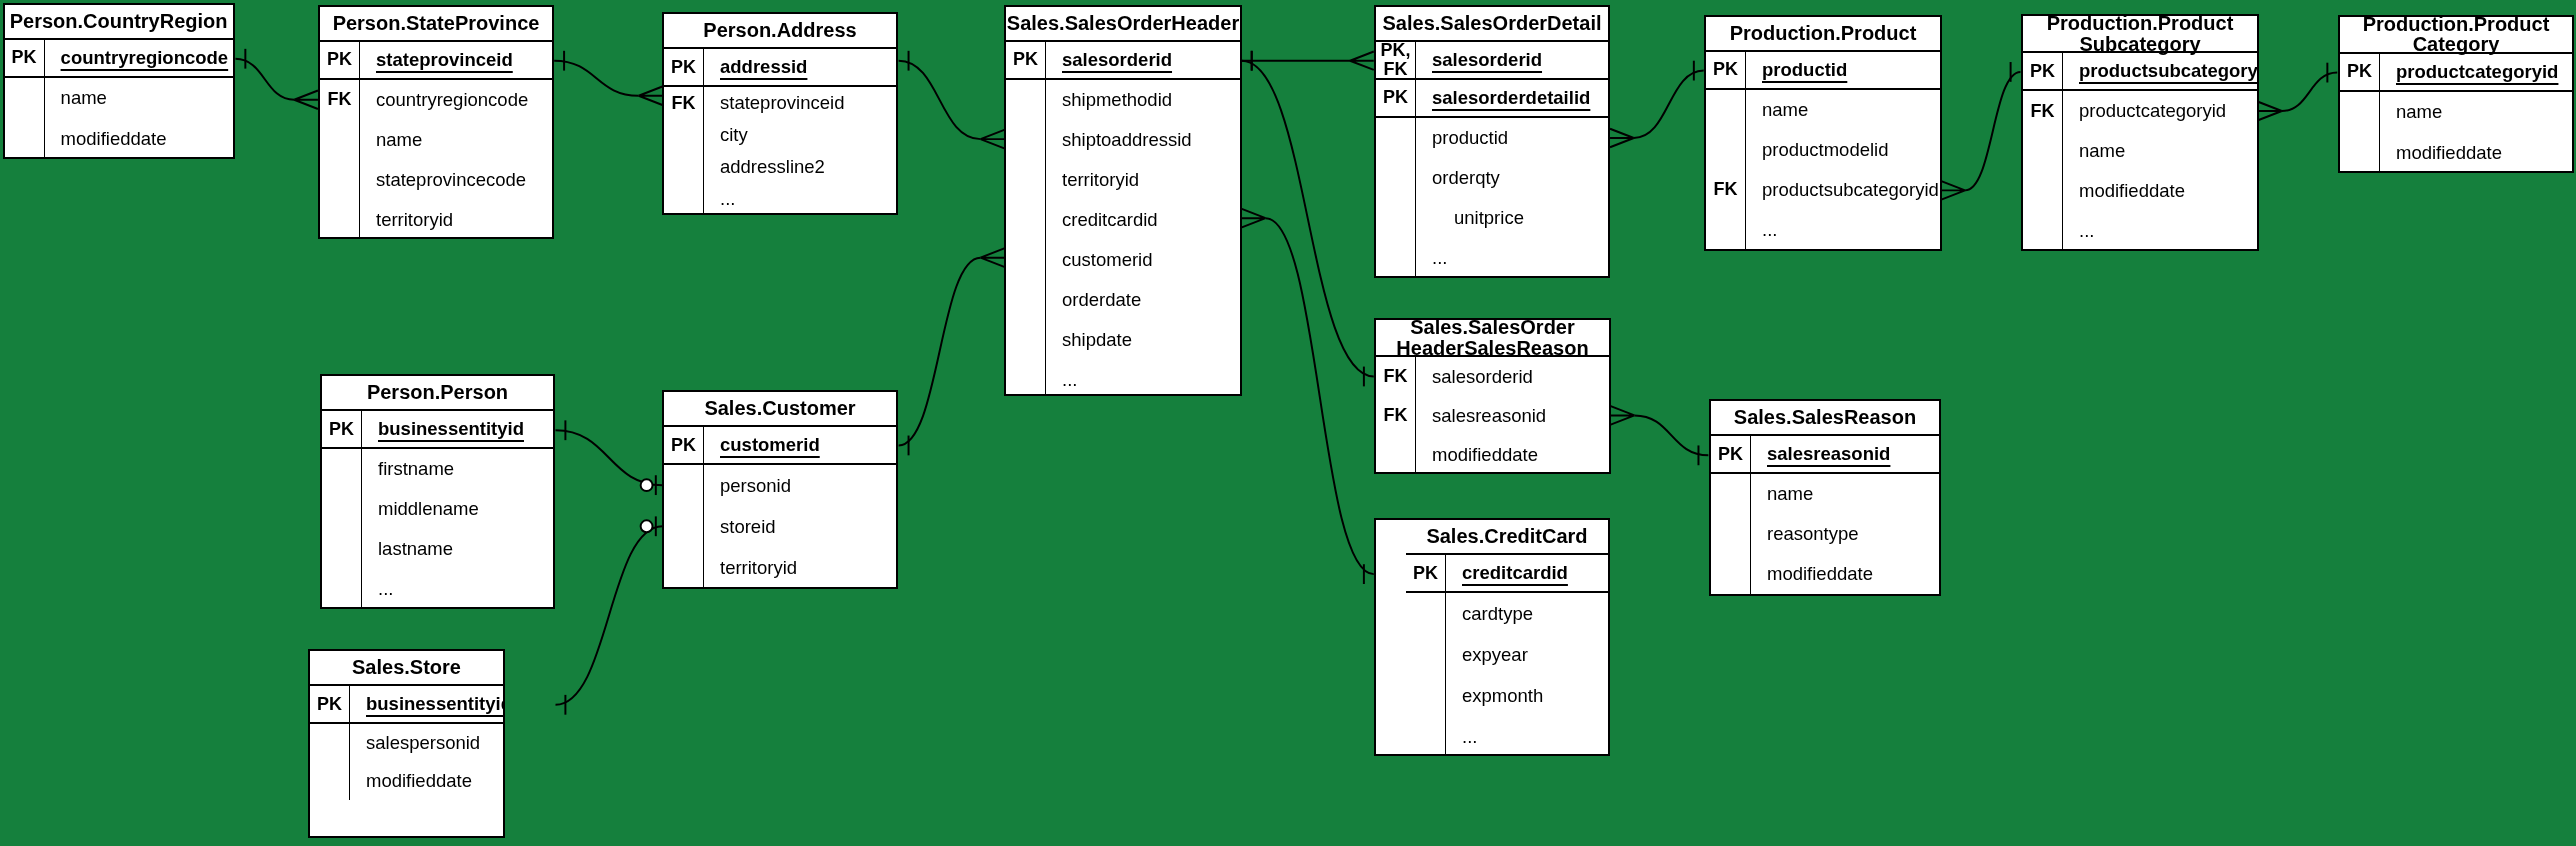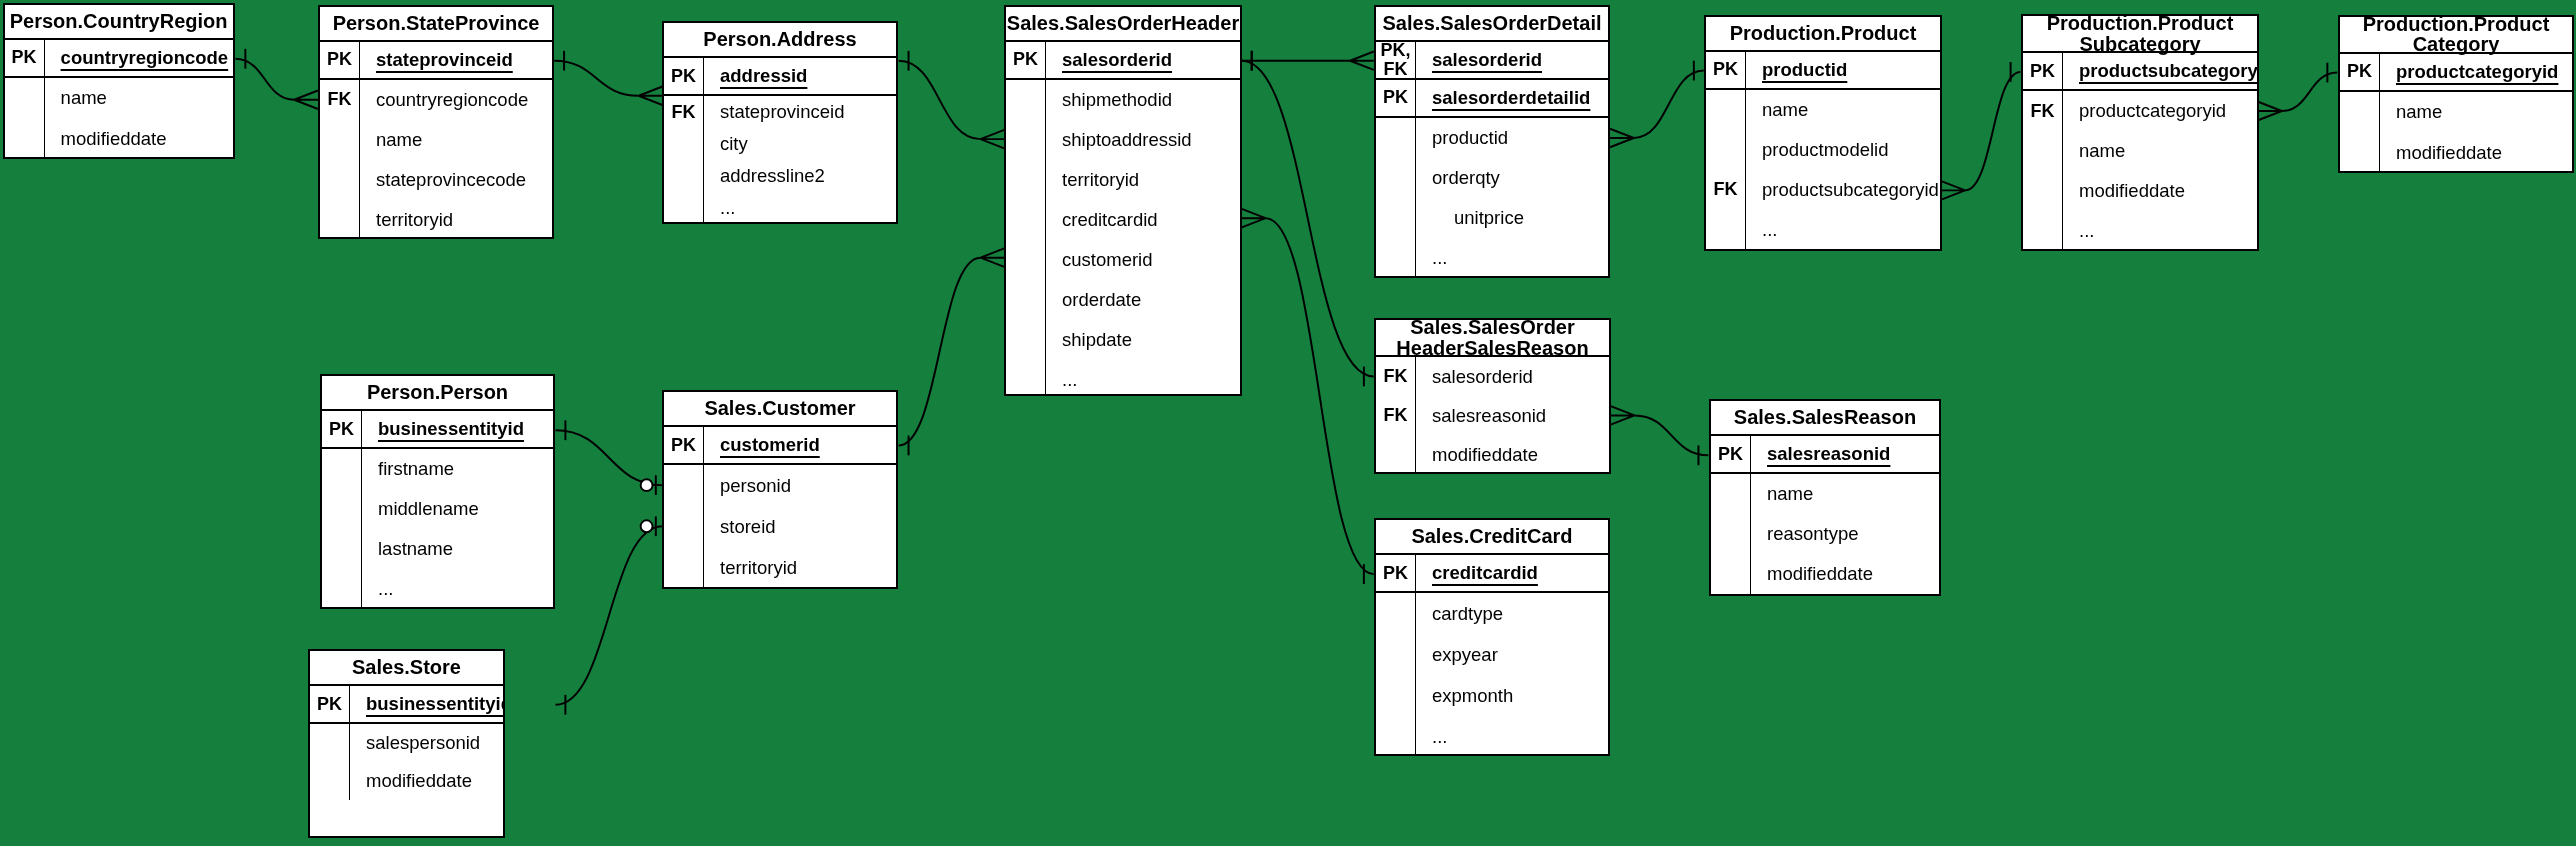--- a/index.html
+++ b/index.html
@@ -180,21 +180,21 @@
           <span>stateprovincecode</span>
         </div>
       </div>
       <div class="e-row" style="height: 40px;">
         <div class="e-key"></div>
         <div class="e-attr">
           <span>territoryid</span>
         </div>
       </div>
     </div>
-    <div class="entity" style="left: 662px; top: 21px; width: 236px; height: 203px;">
+    <div class="entity" style="left: 662px; top: 12px; width: 236px; height: 203px;">
       <div class="e-header" style="height: 35px;">Person.Address</div>
       <div class="e-row pk" style="height: 38px;">
         <div class="e-key">PK</div>
         <div class="e-attr">
           <span class="pk-attr">addressid</span>
         </div>
       </div>
       <div class="e-row" style="height: 32px;">
         <div class="e-key">FK</div>
         <div class="e-attr">
@@ -508,21 +508,21 @@
           <span>reasontype</span>
         </div>
       </div>
       <div class="e-row" style="height: 40px;">
         <div class="e-key"></div>
         <div class="e-attr">
           <span>modifieddate</span>
         </div>
       </div>
     </div>
-    <div class="entity" style="left: 1374px; top: 518px; width: 236px; height: 238px;">
+    <div class="entity" style="left: 1374px; top: 518px; width: 236px; height: 238px; padding-left: 30px;">
       <div class="e-header" style="height: 35px;">Sales.CreditCard</div>
       <div class="e-row pk" style="height: 38px;">
         <div class="e-key">PK</div>
         <div class="e-attr">
           <span class="pk-attr">creditcardid</span>
         </div>
       </div>
       <div class="e-row" style="height: 41px;">
         <div class="e-key"></div>
         <div class="e-attr">

